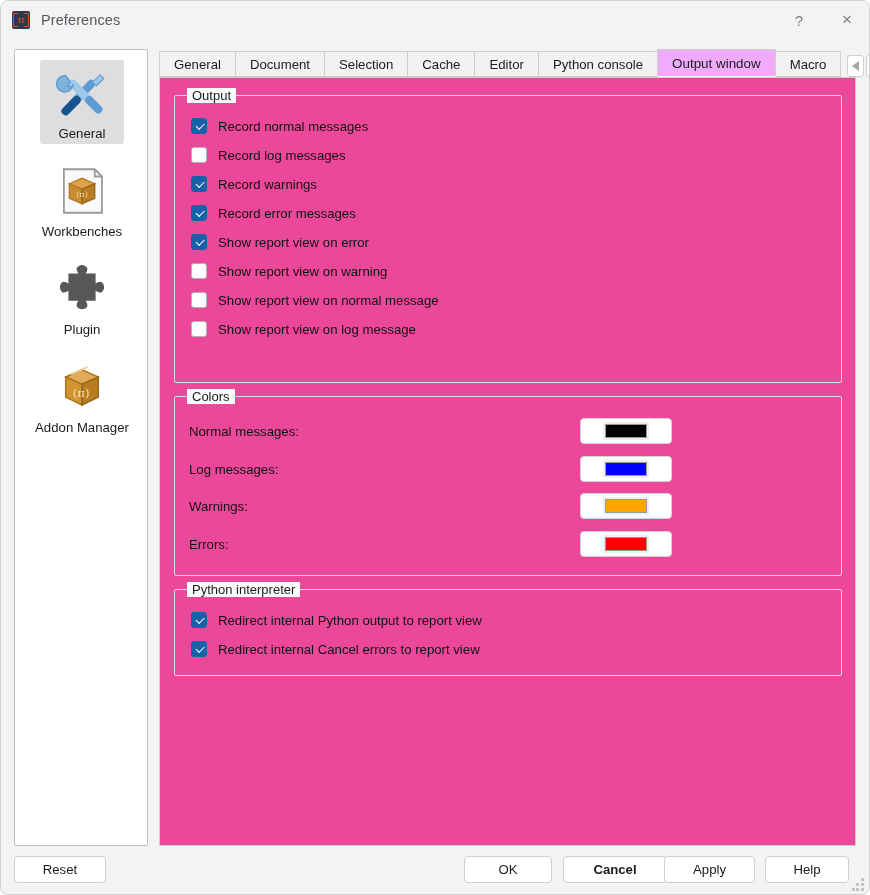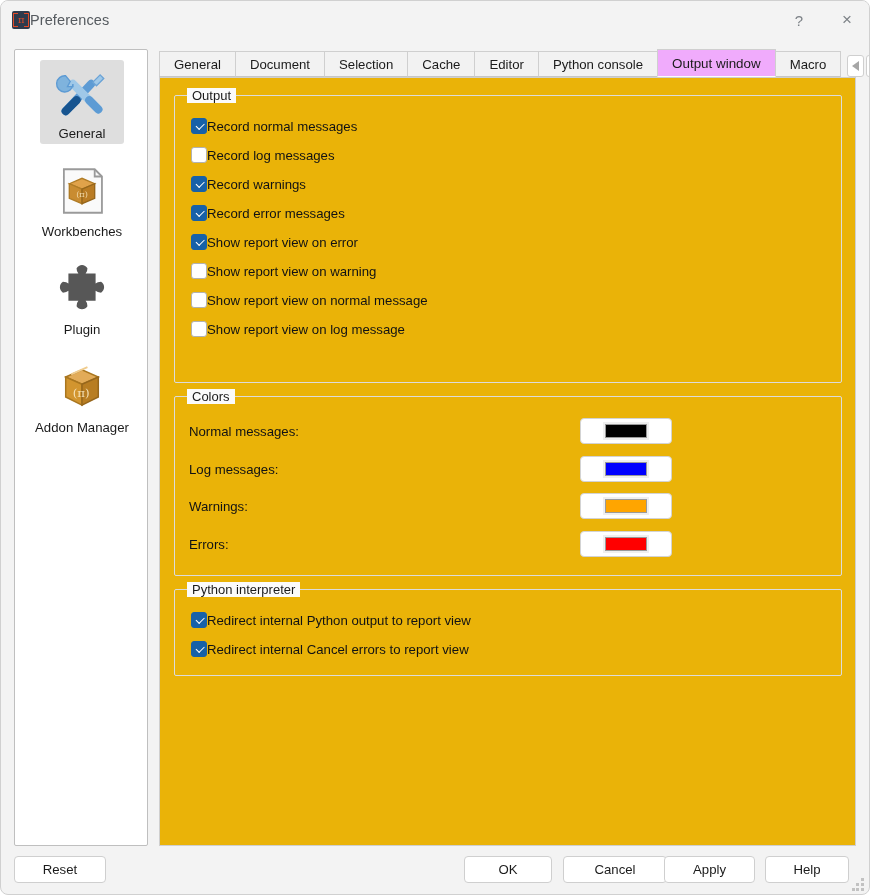--- a/index.html
+++ b/index.html
@@ -47,20 +47,21 @@
   .app-icon::before, .app-icon::after {
     content: "";
     position: absolute;
     top: 2px; bottom: 2px;
     width: 4px;
     border: 1.5px solid #e04a28;
   }
   .app-icon::before { left: 1px; border-right: none; }
   .app-icon::after { right: 1px; border-left: none; }
   .title-text {
+    margin-left: 11px;
     font-size: 14.5px;
     color: #555a5f;
     letter-spacing: 0.1px;
   }
   .title-ctrls {
     position: absolute; right: 0; top: 0;
     height: 38px; display: flex;
   }
   .title-btn {
     width: 48px; height: 38px;
@@ -147,21 +148,21 @@
     border-top: 5px solid transparent;
     border-bottom: 5px solid transparent;
     border-right: 7px solid #a6a6a6;
   }
 
   
   .tabpage {
     position: absolute;
     left: 158px; top: 76px;
     width: 697px; height: 769px;
-    background: #eab308;
+    background: #ec4899;
     border: 1px solid #cfcfcf;
   }
 
   
   .group {
     position: absolute;
     border: 1px solid #dcdcdc;
     border-radius: 2px;
     background: transparent;
   }
@@ -195,20 +196,21 @@
   .cbox.on::after {
     content: "";
     position: absolute;
     left: 4px; top: 4px;
     width: 7px; height: 3.5px;
     border-left: 1.6px solid #ffffff;
     border-bottom: 1.6px solid #ffffff;
     transform: rotate(-45deg);
   }
   .cblabel {
+    margin-left: 11px;
     font-size: 13.2px;
     color: #111214;
     white-space: nowrap;
   }
 
   
   .colorrow {
     position: absolute;
     left: 14px;
     width: 640px;
@@ -252,21 +254,21 @@
     background: #ffffff;
     border: 1px solid #cfcfcf;
     border-radius: 4px;
     display: flex; align-items: center; justify-content: center;
     font-size: 13.2px;
     color: #1b1b1b;
     top: 10px;
   }
   #btn-reset  { left: 13px;  width: 92px; }
   #btn-ok     { left: 463px; width: 88px; }
-  #btn-cancel { left: 562px; width: 104px; }
+  #btn-cancel { left: 562px; width: 104px; font-weight: bold; }
   #btn-apply  { left: 663px; width: 91px; }
   #btn-help   { left: 764px; width: 84px; }
 
   .grip {
     position: absolute;
     right: 6px; bottom: 5px;
     width: 13px; height: 13px;
   }
   .grip i {
     position: absolute;

